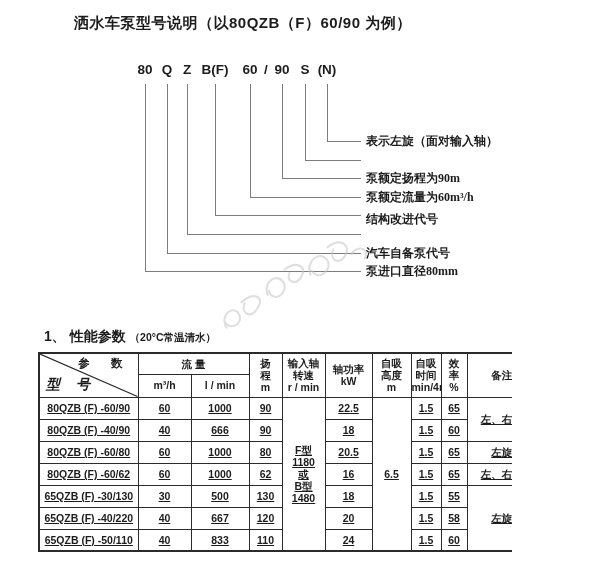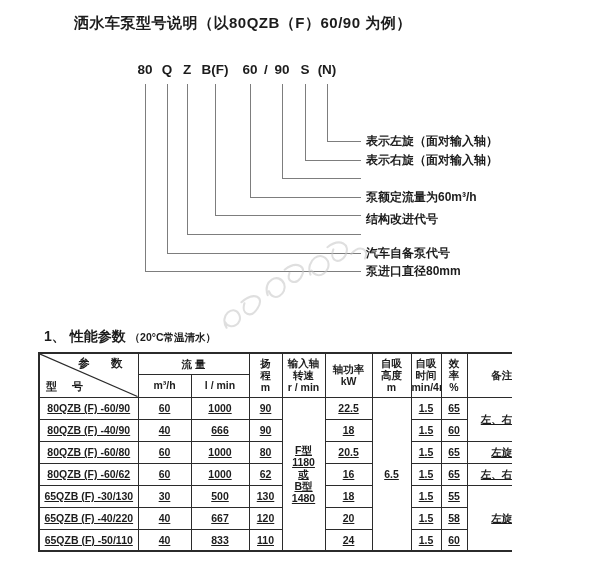--- a/index.html
+++ b/index.html
@@ -8,42 +8,42 @@
 
   .title{position:absolute;left:74px;top:14px;font-size:15px;font-weight:bold;letter-spacing:.5px;white-space:nowrap;}
 
   
   .model-part{position:absolute;top:62px;transform:translateX(-50%);font-size:13.5px;font-weight:bold;white-space:nowrap;}
 
   
   .elbow{position:absolute;border-left:1.3px solid #7d7d7d;border-bottom:1.3px solid #7d7d7d;}
 
   
-  .dlabel{position:absolute;left:366px;font-size:12px;font-weight:bold;white-space:nowrap;}
+  .dlabel{position:absolute;left:366px;font-size:12px;font-weight:bold;white-space:nowrap;font-family:Liberation Serif, serif;}
 
   .watermark{position:absolute;left:212px;top:232px;opacity:.55;transform:rotate(2deg);}
 
   .section-title{position:absolute;left:44px;top:328px;font-size:14px;font-weight:bold;white-space:nowrap;}
   .section-sub{font-size:10.5px;font-weight:bold;}
 
   table.params{position:absolute;left:38px;top:352px;border-collapse:collapse;table-layout:fixed;width:498px;border:2px solid #2b2b2b;}
   table.params th,table.params td{border:1px solid #2b2b2b;font-size:10.5px;font-weight:bold;text-align:center;vertical-align:middle;padding:0;line-height:1.15;overflow:hidden;}
   tr.hdr1{height:21px;}
   tr.hdr2{height:23px;}
   tr.body-row{height:22px;text-decoration:underline;}
   .pre{white-space:pre-line;}
   .unit{font-size:10px;}
   .small{font-size:9.5px;}
   .model-cell{font-size:10px;letter-spacing:0;}
   .speed-cell{text-align:left;padding-left:5px;font-size:10.5px;line-height:1.2;}
 
   th.corner{position:relative;padding:0;}
   th.corner svg{position:absolute;left:0;top:0;width:100%;height:100%;}
   .corner-top{position:absolute;top:3px;right:6px;font-size:11.5px;letter-spacing:9px;}
-  .corner-bottom{position:absolute;bottom:4px;left:6px;font-size:11px;letter-spacing:6px;}
+  .corner-bottom{position:absolute;bottom:4px;left:6px;font-size:14px;letter-spacing:6px;font-style:italic;}
 </style>
 </head>
 <body>
 
 <div class="page">
 
   <div class="title">洒水车泵型号说明（以80QZB（F）60/90 为例）</div>
 
   <span class="model-part" style="left:145px">80</span>
   <span class="model-part" style="left:167px">Q</span>
@@ -58,21 +58,21 @@
   <div class="elbow" style="left:327px;top:84px;width:33px;height:57px"></div>
   <div class="elbow" style="left:305px;top:84px;width:55px;height:76px"></div>
   <div class="elbow" style="left:282px;top:84px;width:78px;height:94px"></div>
   <div class="elbow" style="left:250px;top:84px;width:110px;height:113px"></div>
   <div class="elbow" style="left:215px;top:84px;width:145px;height:131px"></div>
   <div class="elbow" style="left:187px;top:84px;width:173px;height:150px"></div>
   <div class="elbow" style="left:167px;top:84px;width:193px;height:169px"></div>
   <div class="elbow" style="left:145px;top:84px;width:215px;height:187px"></div>
 
   <div class="dlabel" style="top:133px">表示左旋（面对输入轴）</div>
-  <div class="dlabel" style="top:152px">表示右旋（面对输入轴）</div>
+  <div class="dlabel" style="top:170px">泵额定扬程为90m</div>
   <div class="dlabel" style="top:189px">泵额定流量为60m³/h</div>
   <div class="dlabel" style="top:211px">结构改进代号</div>
   <div class="dlabel" style="top:245px">汽车自备泵代号</div>
   <div class="dlabel" style="top:263px">泵进口直径80mm</div>
 
   <svg class="watermark" width="160" height="110" viewBox="0 0 160 110">
     <g fill="none" stroke="#c6c6c6" stroke-width="2.1" stroke-linecap="round">
       <path d="M16 98 C 8 86, 22 74, 28 84 C 33 93, 20 102, 14 92 M30 72 C 42 60, 54 66, 46 78 C 40 88, 30 84, 33 73"></path>
       <path d="M56 64 C 50 50, 66 40, 72 52 C 76 62, 62 72, 57 60 M72 38 C 84 28, 96 34, 88 46 C 83 53, 74 50, 77 41"></path>
       <path d="M98 42 C 92 28, 108 16, 115 28 C 119 38, 106 48, 99 38 M114 14 C 126 4, 138 10, 132 22 C 127 31, 116 28, 120 16"></path>

